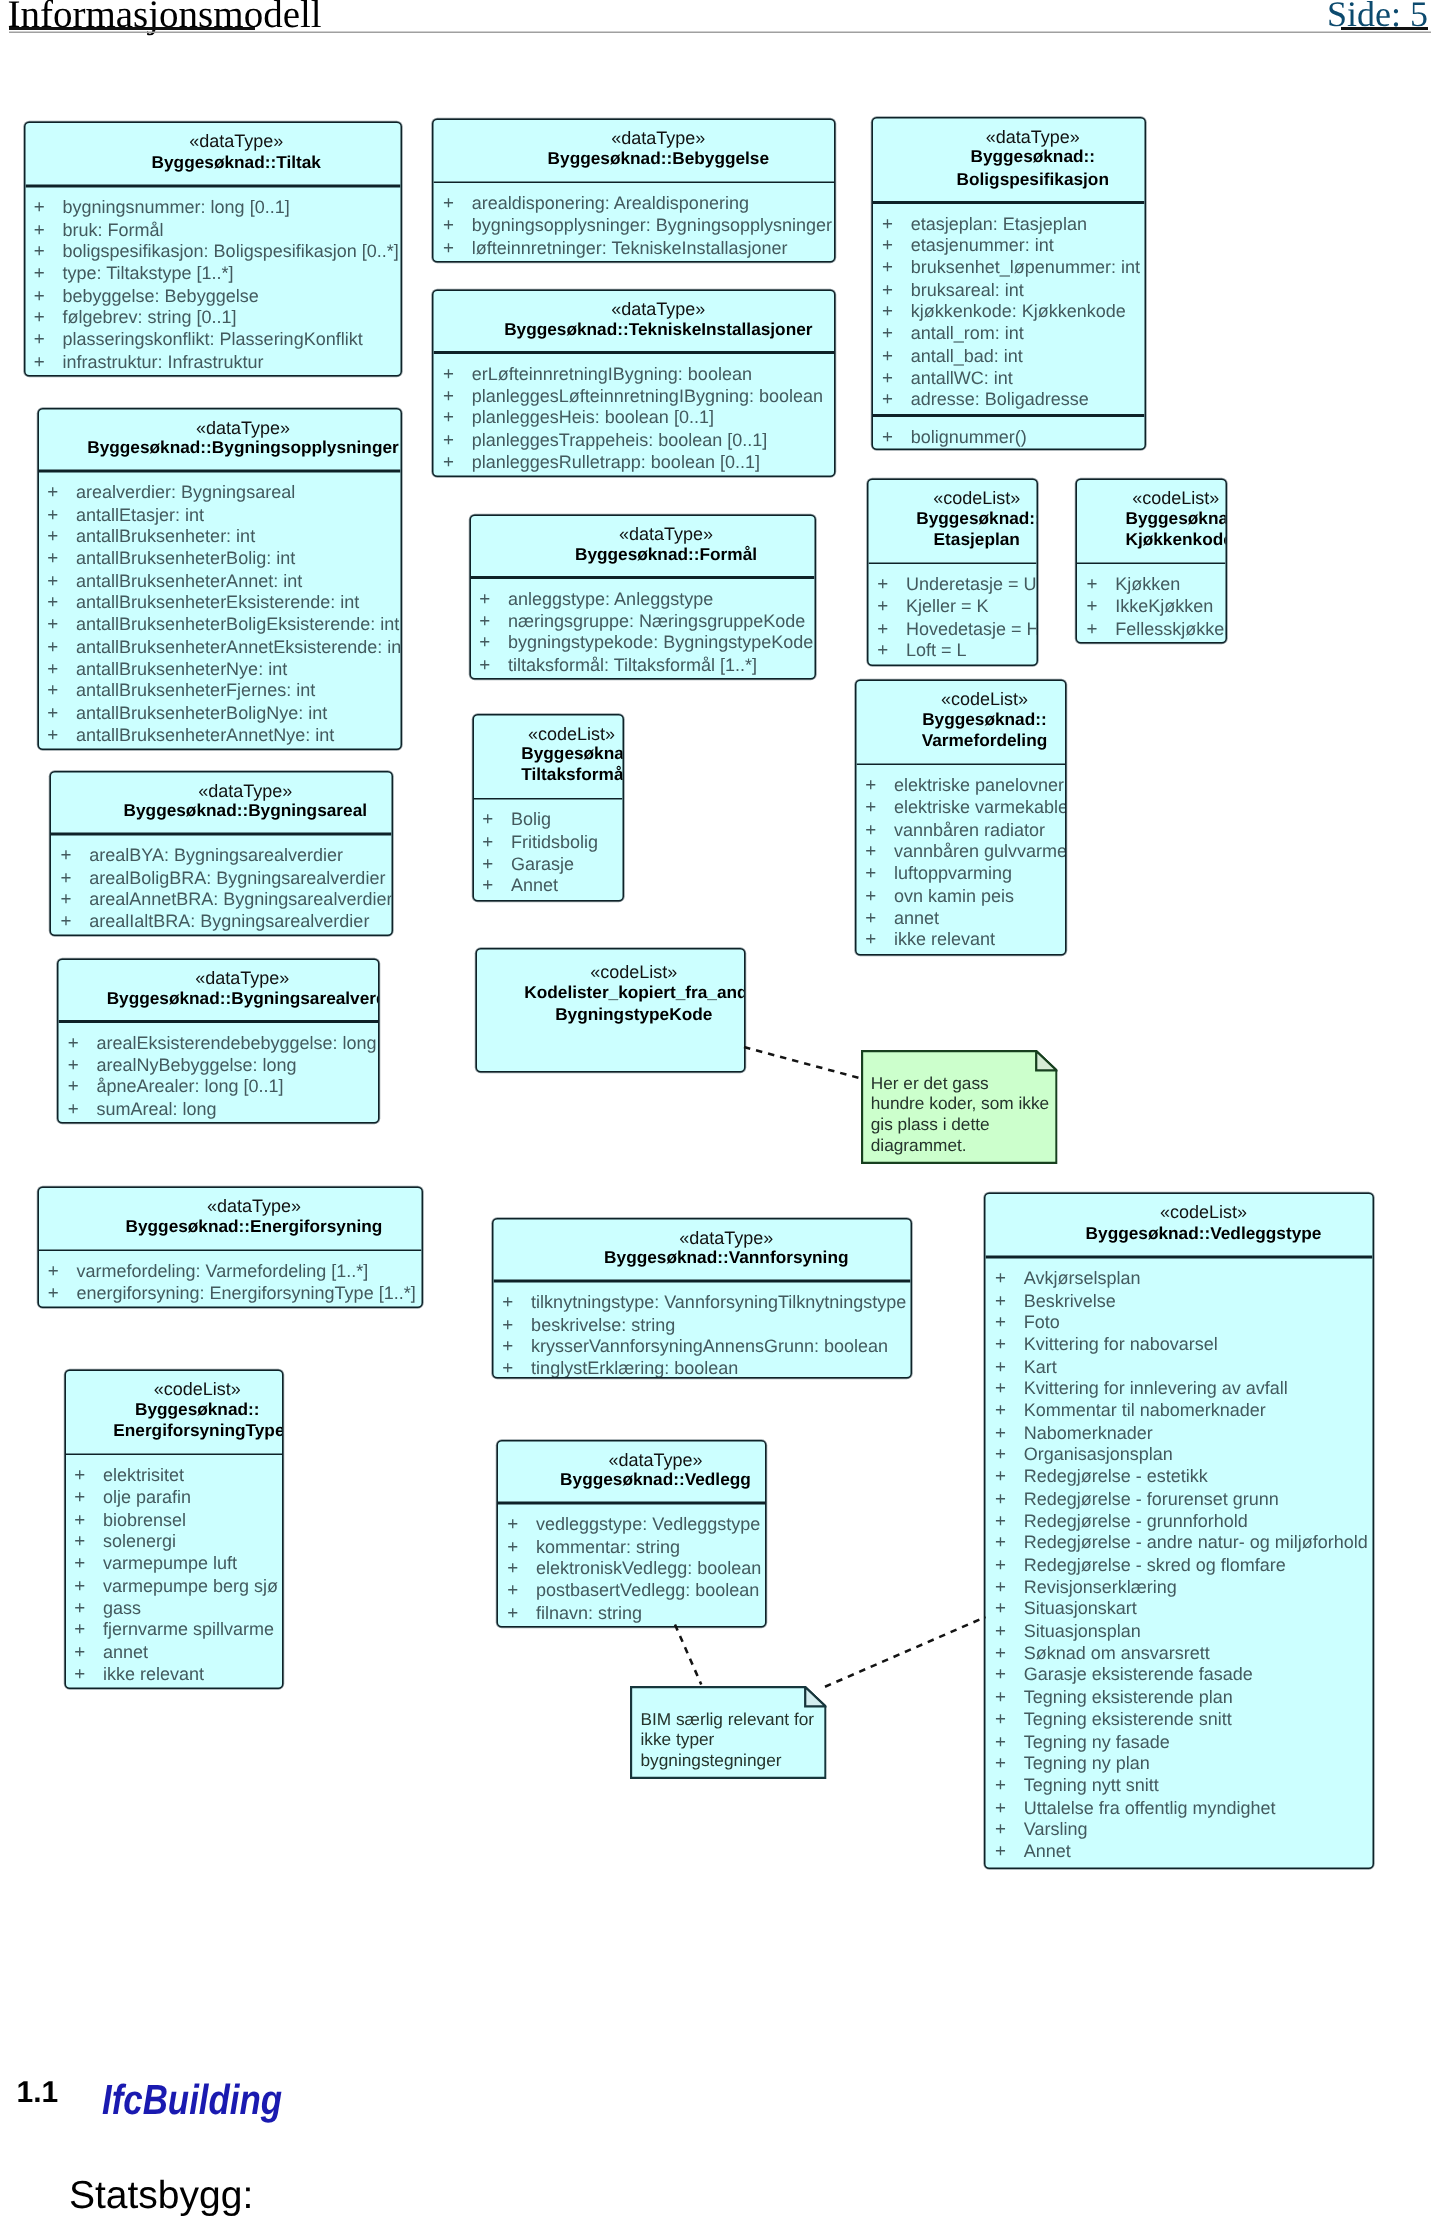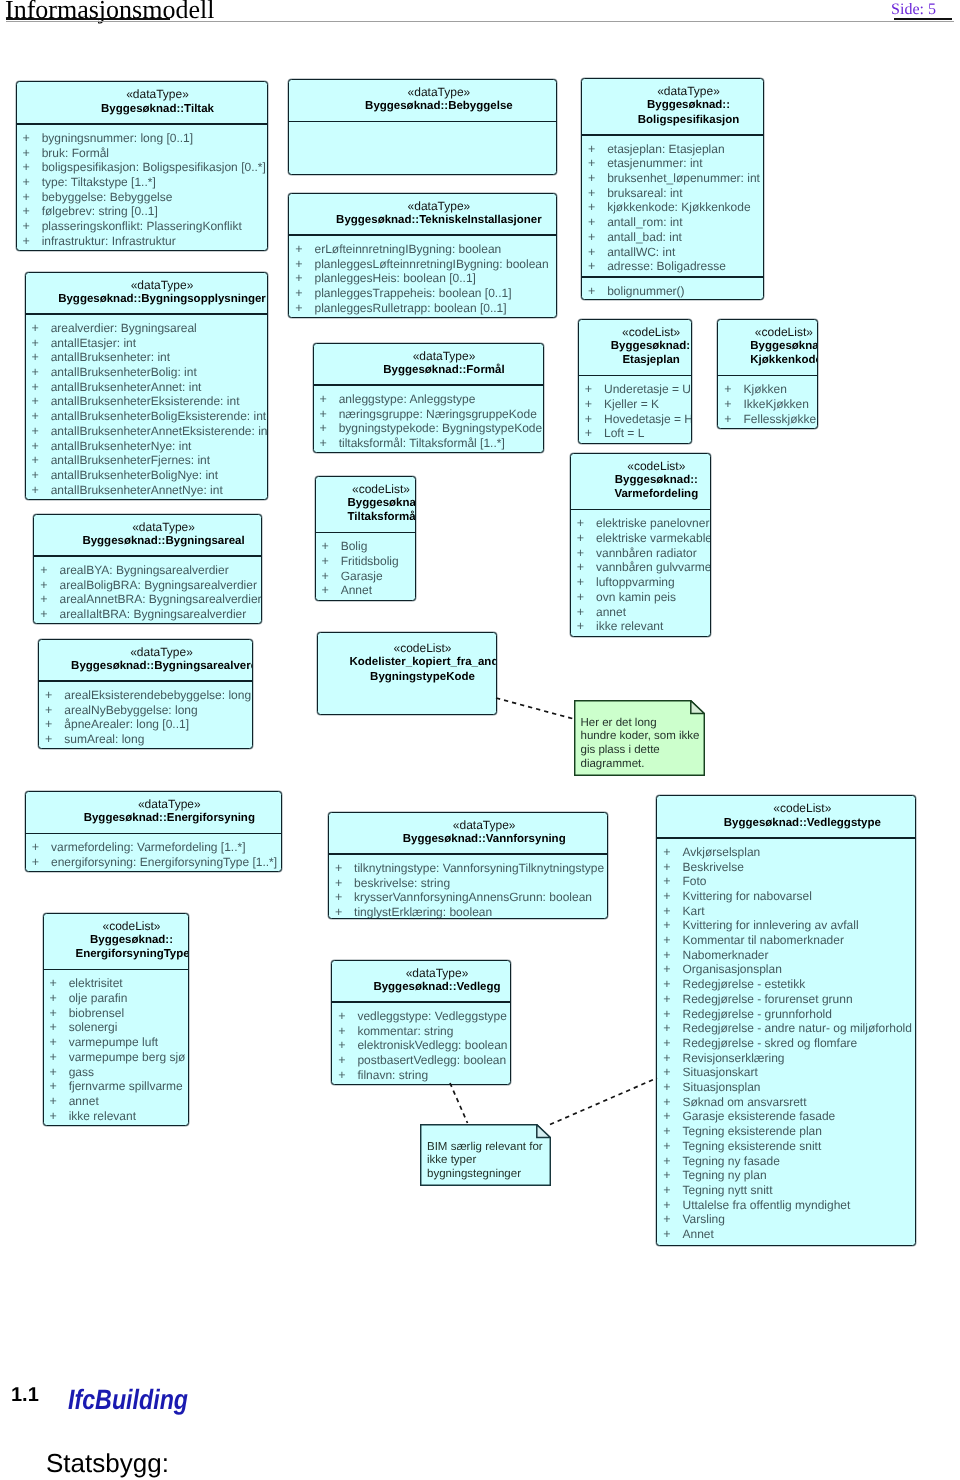--- a/index.html
+++ b/index.html
@@ -1,21 +1,21 @@
 <!DOCTYPE html>
 <html><head>
 <meta charset="utf-8">
 <style>
   html,body{margin:0;padding:0;background:#fff;}
   body{width:960px;height:1480px;font-family:"Liberation Sans",sans-serif;-webkit-font-smoothing:antialiased;text-rendering:geometricPrecision;}
   .page{position:relative;width:960px;height:1480px;overflow:hidden;}
 
   
   .hdr-title{position:absolute;left:5px;top:1.5px;font-family:"Liberation Serif",serif;font-size:26px;line-height:16px;color:#000;white-space:nowrap;}
-  .hdr-page{position:absolute;right:24px;top:1.5px;font-family:"Liberation Serif",serif;font-size:16px;line-height:16px;color:#6d28d9;white-space:nowrap;}
+  .hdr-page{position:absolute;right:8px;top:1.5px;font-family:"Liberation Serif",serif;font-size:24px;line-height:16px;color:#0c4a6e;white-space:nowrap;}
   .hdr-rule{position:absolute;left:6px;top:21px;width:948px;height:1px;background:#a0a0a0;}
   .hdr-uline-l{position:absolute;left:6px;top:18.3px;width:164px;height:1.5px;background:#111;}
   .hdr-uline-r{position:absolute;right:8px;top:18.3px;width:58px;height:1.5px;background:#111;}
 
   
   .uml{position:absolute;box-sizing:border-box;border:1.6px solid #0e2228;border-radius:3.5px;
        background:#ccffff;overflow:hidden;box-shadow:0 0 0 0.5px rgba(60,80,88,0.55);}
   .uml .hd{text-align:center;padding-top:5px;padding-bottom:7px;padding-left:32px;}
   .uml .st{font-size:12px;color:#111;line-height:14.4px;white-space:nowrap;}
   .uml .nm{font-size:11.5px;font-weight:bold;color:#000;line-height:14.4px;white-space:nowrap;}
@@ -145,20 +145,25 @@
           <div class="row"><i>+</i><span>annet</span></div>
           <div class="row"><i>+</i><span>ikke relevant</span></div>
         </div>
       </div>
       <div class="uml" style="left: 288.3px; top: 78.9px; width: 269.2px; height: 96px;">
         <div class="hd">
           <div class="st">«dataType»</div>
           <div class="nm">Byggesøknad::Bebyggelse</div>
         </div>
         <div class="sep"></div>
+        <div class="body">
+          <div class="row"><i>+</i><span>arealdisponering: Arealdisponering</span></div>
+          <div class="row"><i>+</i><span>bygningsopplysninger: Bygningsopplysninger</span></div>
+          <div class="row"><i>+</i><span>løfteinnretninger: TekniskeInstallasjoner</span></div>
+        </div>
       </div>
       <div class="uml" style="left: 288.3px; top: 192.5px; width: 269.2px; height: 125.5px;">
         <div class="hd">
           <div class="st">«dataType»</div>
           <div class="nm">Byggesøknad::TekniskeInstallasjoner</div>
         </div>
         <div class="sep"></div>
         <div class="body">
           <div class="row"><i>+</i><span>erLøfteinnretningIBygning: boolean</span></div>
           <div class="row"><i>+</i><span>planleggesLøfteinnretningIBygning: boolean</span></div>
@@ -340,21 +345,21 @@
       </svg>
       <svg class="dash" width="111" height="50.5" style="left: 548px; top: 1076px;">
         <line x1="2" y1="48.5" x2="109" y2="2" stroke="#141414" stroke-width="1.7" stroke-dasharray="4.3,4"></line>
       </svg>
       <div class="note" style="left: 573.5px; top: 699.5px; width: 131px; height: 76px;">
         <svg width="131" height="76">
           <path d="M0.7 0.7 H116.8 L130.3 13.5 V75.3 H0.7 Z" fill="#ccffcc" stroke="#17401f" stroke-width="1.5"></path>
           <path d="M116.8 0.7 V13.5 H130.3 Z" fill="#d6ecd6" stroke="#17401f" stroke-width="1.5"></path>
         </svg>
         <div class="txt">
-          <div>Her er det long</div>
+          <div>Her er det gass</div>
           <div>hundre koder, som ikke</div>
           <div>gis plass i dette</div>
           <div>diagrammet.</div>
         </div>
       </div>
       <div class="note" style="left: 420px; top: 1123.5px; width: 131px; height: 62px;">
         <svg width="131" height="62">
           <path d="M0.7 0.7 H116.8 L130.3 13.5 V61.3 H0.7 Z" fill="#ccffff" stroke="#17363c" stroke-width="1.5"></path>
           <path d="M116.8 0.7 V13.5 H130.3 Z" fill="#d4eef0" stroke="#17363c" stroke-width="1.5"></path>
         </svg>

